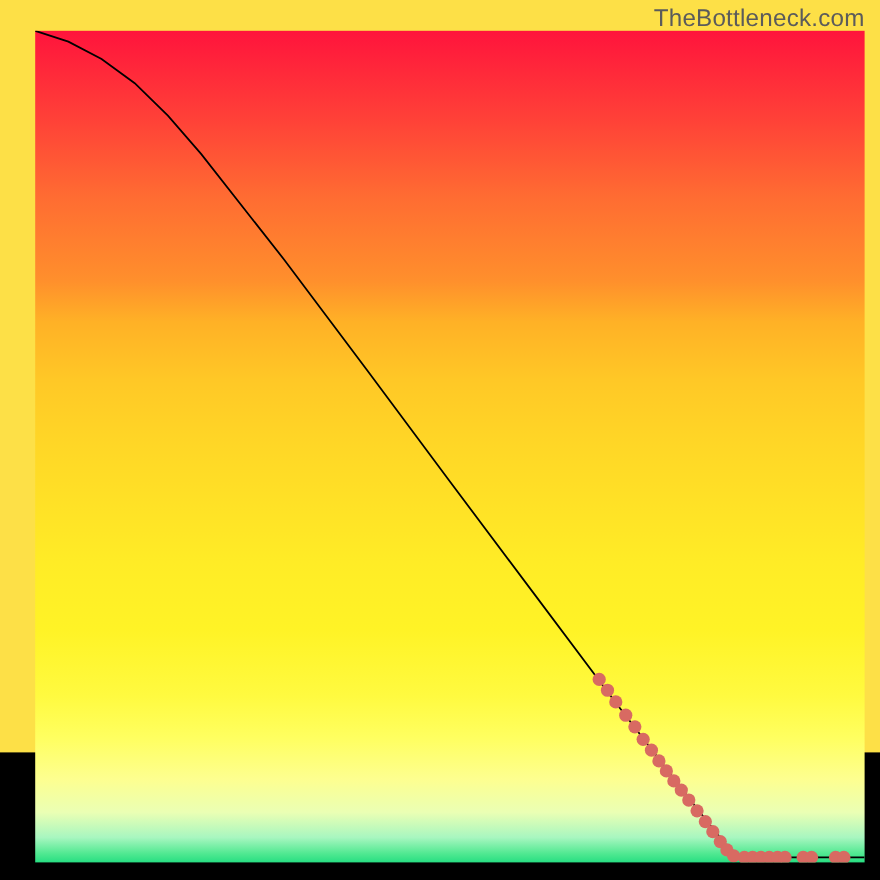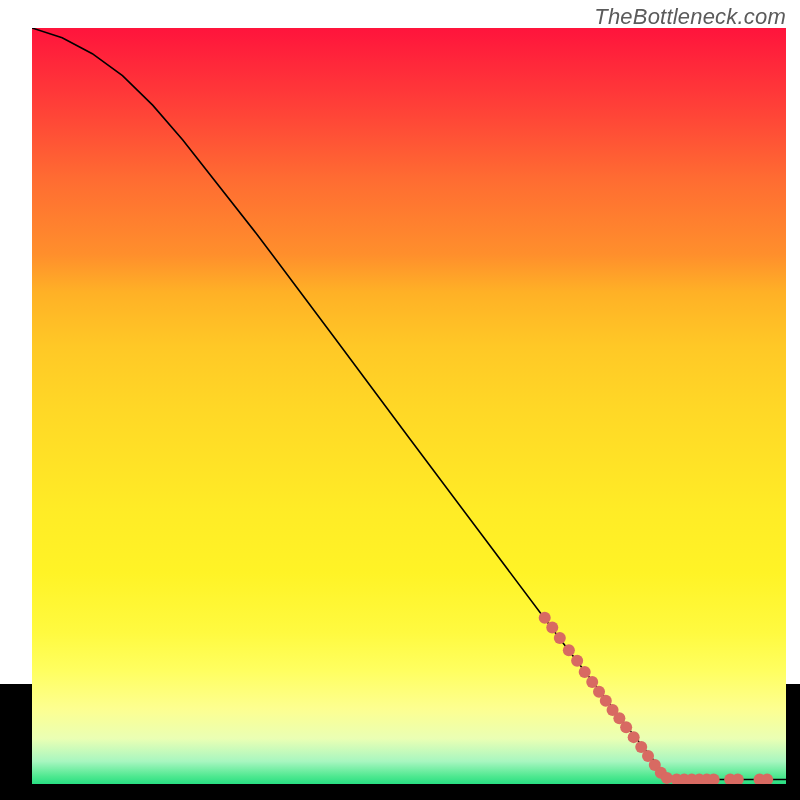--- a/index.html
+++ b/index.html
@@ -7,22 +7,21 @@
     padding: 0;
     width: 800px;
     height: 800px;
     background: #000000;
     overflow: hidden;
   }
   .frame {
     position: relative;
     width: 800px;
     height: 684px;
-    background: #ffffff;
-    font-style: italic;
+    background: #fde047;
   }
   .plot-area {
     position: absolute;
     left: 32px;
     top: 28px;
     width: 754px;
     height: 756px;
     background: linear-gradient(to bottom,
       #ff143c 0%,
       #ff3e38 10%,

